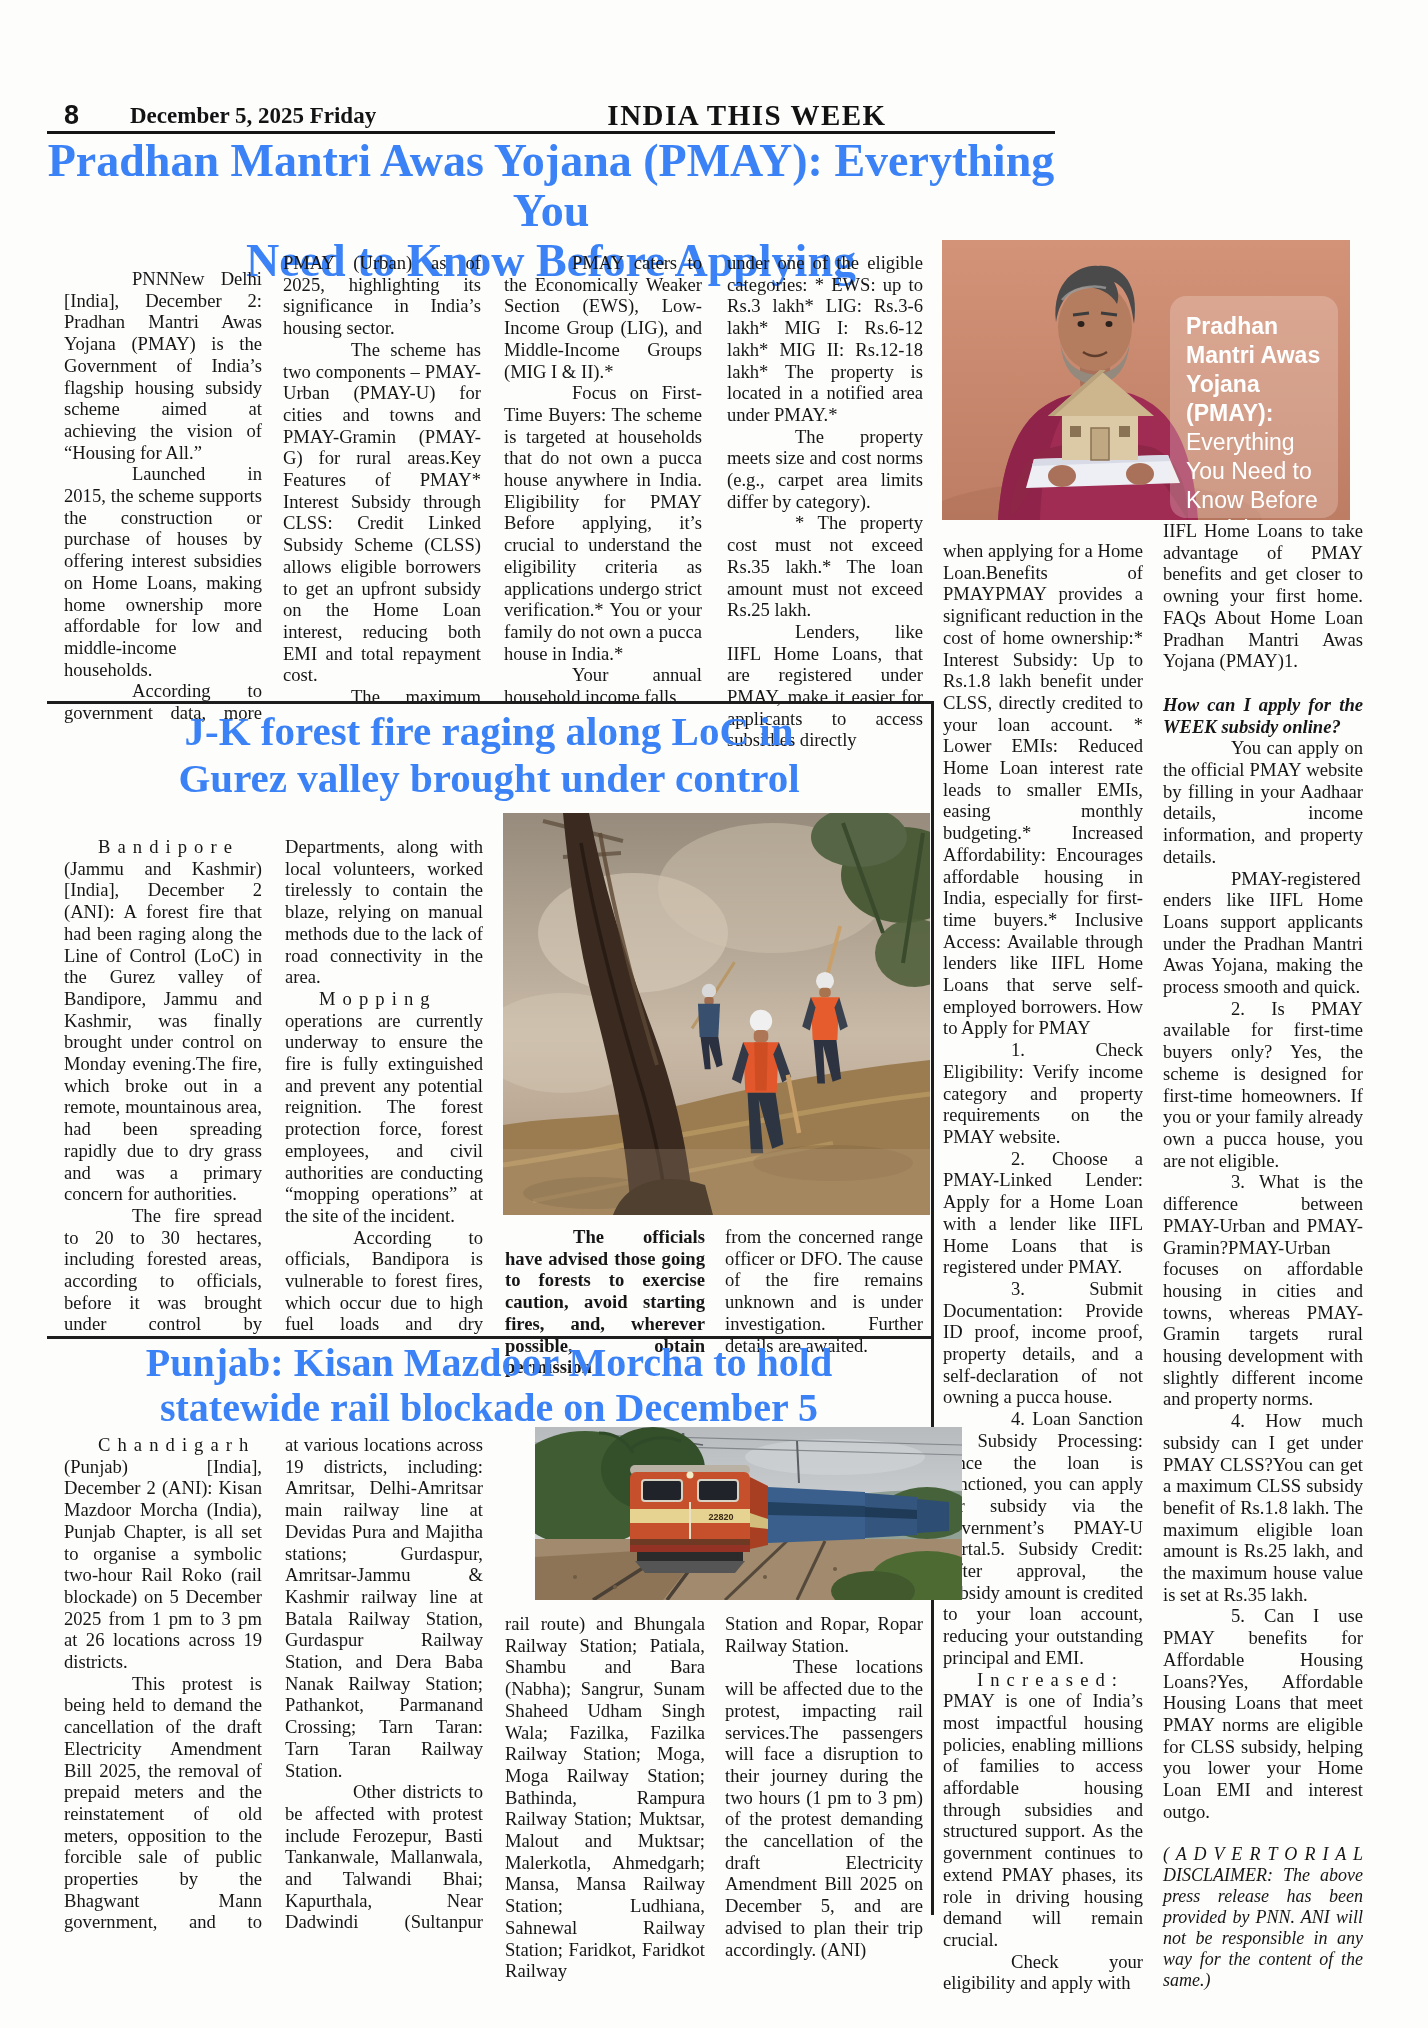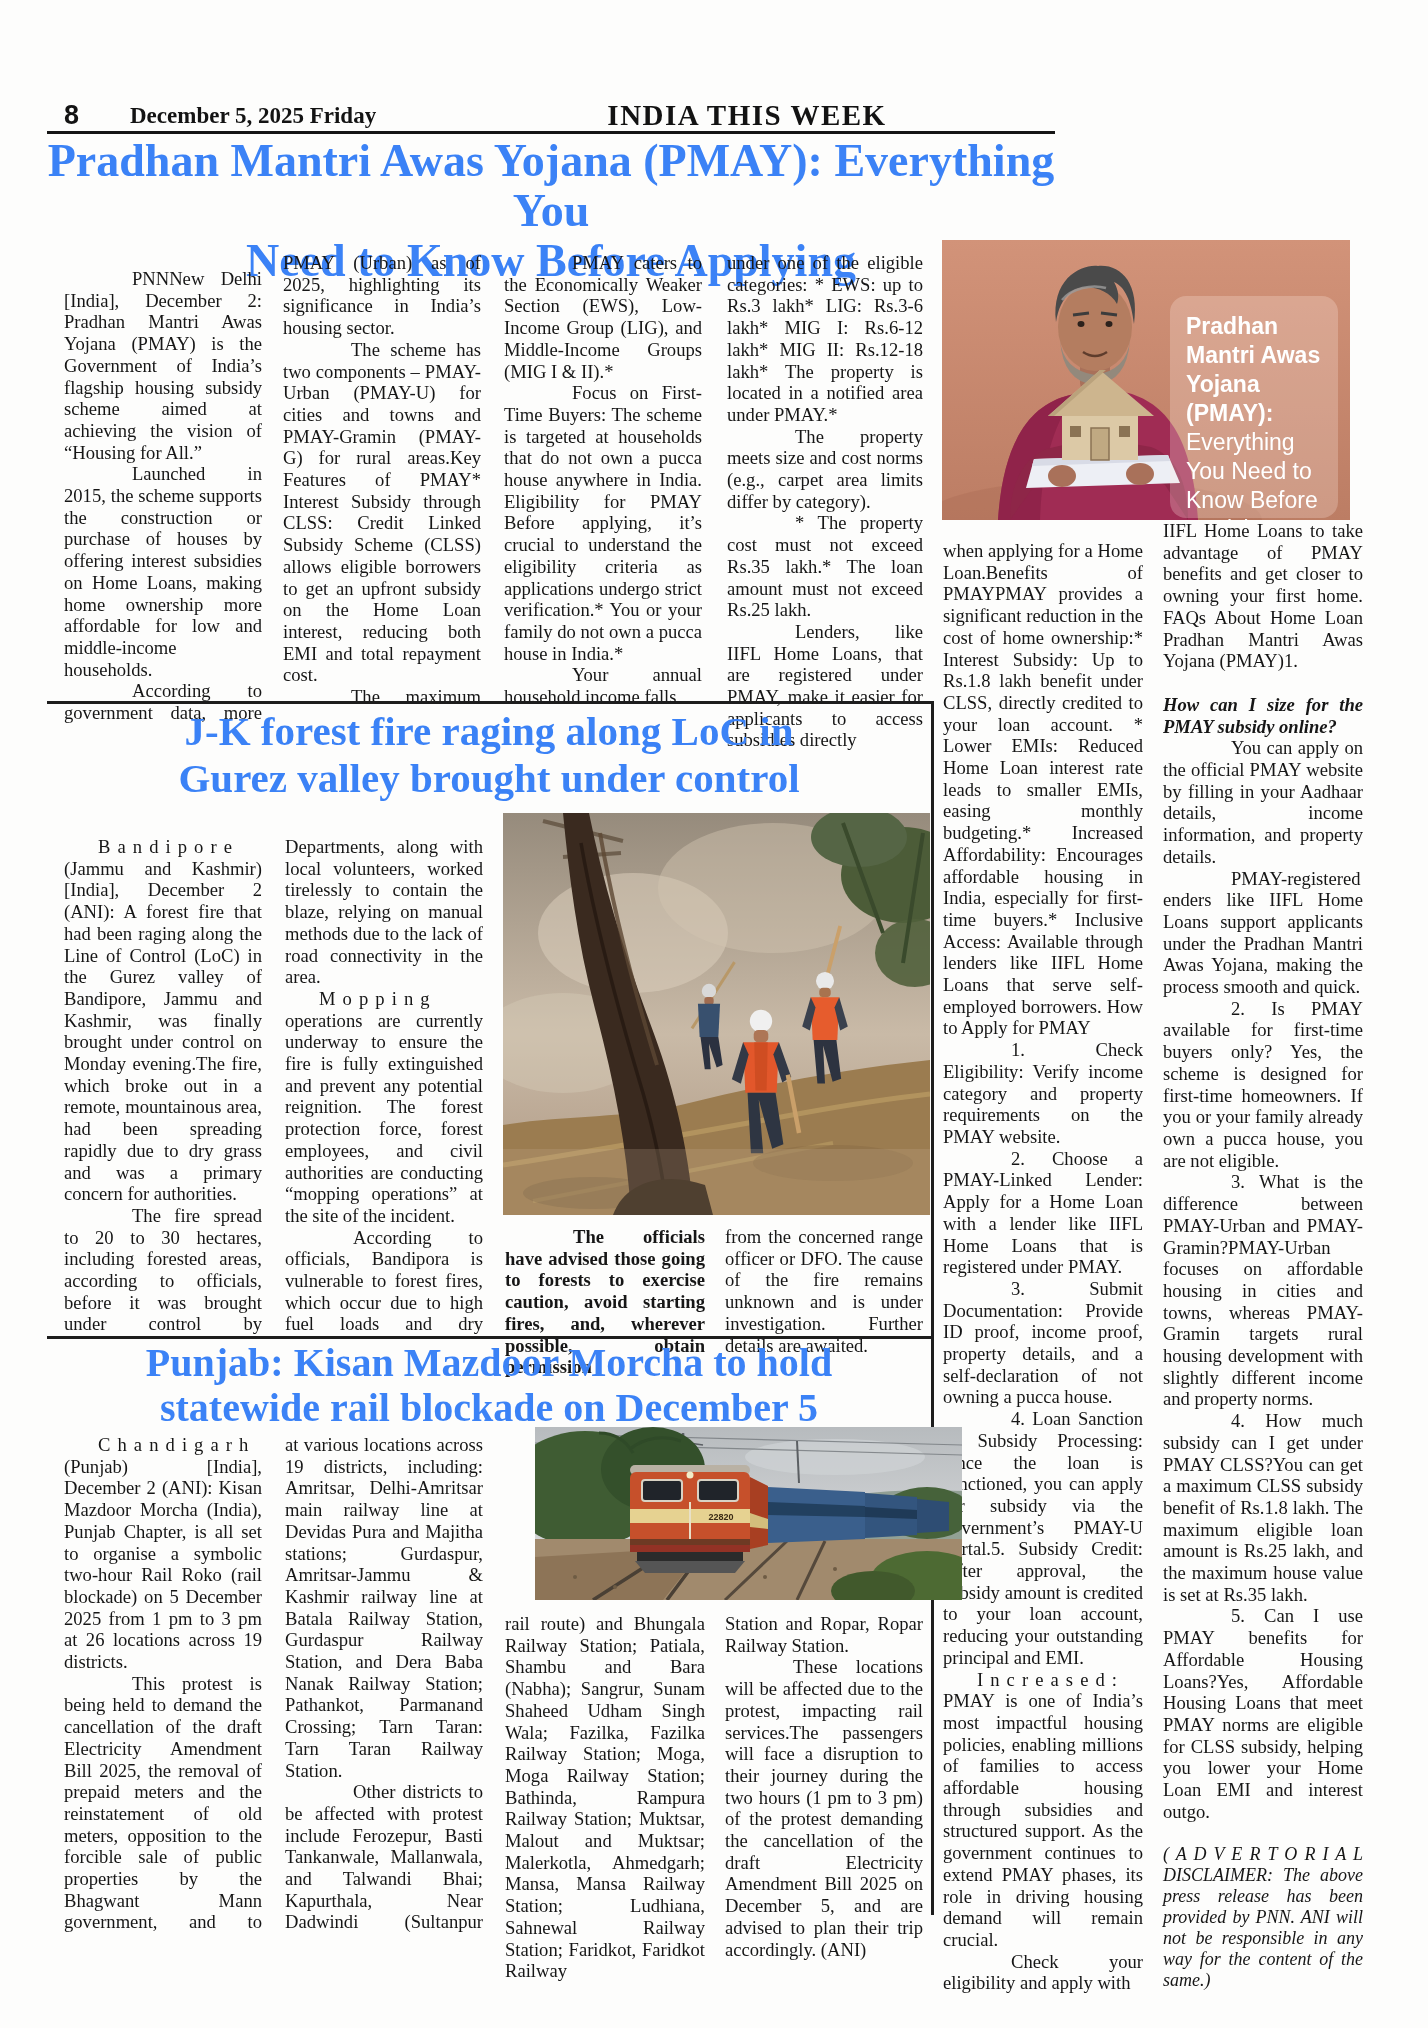--- a/index.html
+++ b/index.html
@@ -105,21 +105,21 @@
       <p>when applying for a Home Loan.Benefits of PMAYPMAY provides a significant reduction in the cost of home ownership:* Interest Subsidy: Up to Rs.1.8 lakh benefit under CLSS, directly credited to your loan account. * Lower EMIs: Reduced Home Loan interest rate leads to smaller EMIs, easing monthly budgeting.* Increased Affordability: Encourages affordable housing in India, especially for first-time buyers.* Inclusive Access: Available through lenders like IIFL Home Loans that serve self-employed borrowers. How to Apply for PMAY</p>
       <p class="ind">1. Check Eligibility: Verify income category and property requirements on the PMAY website.</p>
       <p class="ind">2. Choose a PMAY-Linked Lender: Apply for a Home Loan with a lender like IIFL Home Loans that is registered under PMAY.</p>
       <p class="ind">3. Submit Documentation: Provide ID proof, income proof, property details, and a self-declaration of not owning a pucca house.</p>
       <p class="ind">4. Loan Sanction &amp; Subsidy Processing: Once the loan is sanctioned, you can apply for subsidy via the government’s PMAY-U portal.5. Subsidy Credit: After approval, the subsidy amount is credited to your loan account, reducing your outstanding principal and EMI.</p>
       <p class="ind sp"><span class="spread">Increased:</span> PMAY is one of India’s most impactful housing policies, enabling millions of families to access affordable housing through subsidies and structured support. As the government continues to extend PMAY phases, its role in driving housing demand will remain crucial.</p>
       <p class="ind">Check your eligibility and apply with</p>
     </div>
   <div class="col" id="a1c6">
       <p>IIFL Home Loans to take advantage of PMAY benefits and get closer to owning your first home. FAQs About Home Loan Pradhan Mantri Awas Yojana (PMAY)1.</p>
-      <p class="qa gap">How can I size for the PMAY subsidy online?</p>
+      <p class="qa gap">How can I apply for the WEEK subsidy online?</p>
       <p class="ind">You can apply on the official PMAY website by filling in your Aadhaar details, income information, and property details.</p>
       <p class="ind">PMAY-registered enders like IIFL Home Loans support applicants under the Pradhan Mantri Awas Yojana, making the process smooth and quick.</p>
       <p class="ind">2. Is PMAY available for first-time buyers only? Yes, the scheme is designed for first-time homeowners. If you or your family already own a pucca house, you are not eligible.</p>
       <p class="ind">3. What is the difference between PMAY-Urban and PMAY-Gramin?PMAY-Urban focuses on affordable housing in cities and towns, whereas PMAY-Gramin targets rural housing development with slightly different income and property norms.</p>
       <p class="ind">4. How much subsidy can I get under PMAY CLSS?You can get a maximum CLSS subsidy benefit of Rs.1.8 lakh. The maximum eligible loan amount is Rs.25 lakh, and the maximum house value is set at Rs.35 lakh.</p>
       <p class="ind">5. Can I use PMAY benefits for Affordable Housing Loans?Yes, Affordable Housing Loans that meet PMAY norms are eligible for CLSS subsidy, helping you lower your Home Loan EMI and interest outgo.</p>
       <p class="disc gap">( A D V E R T O R I A L DISCLAIMER: The above press release has been provided by PNN. ANI will not be responsible in any way for the content of the same.)</p>
     </div>
 
   <div class="photo" id="photo-pmay">

